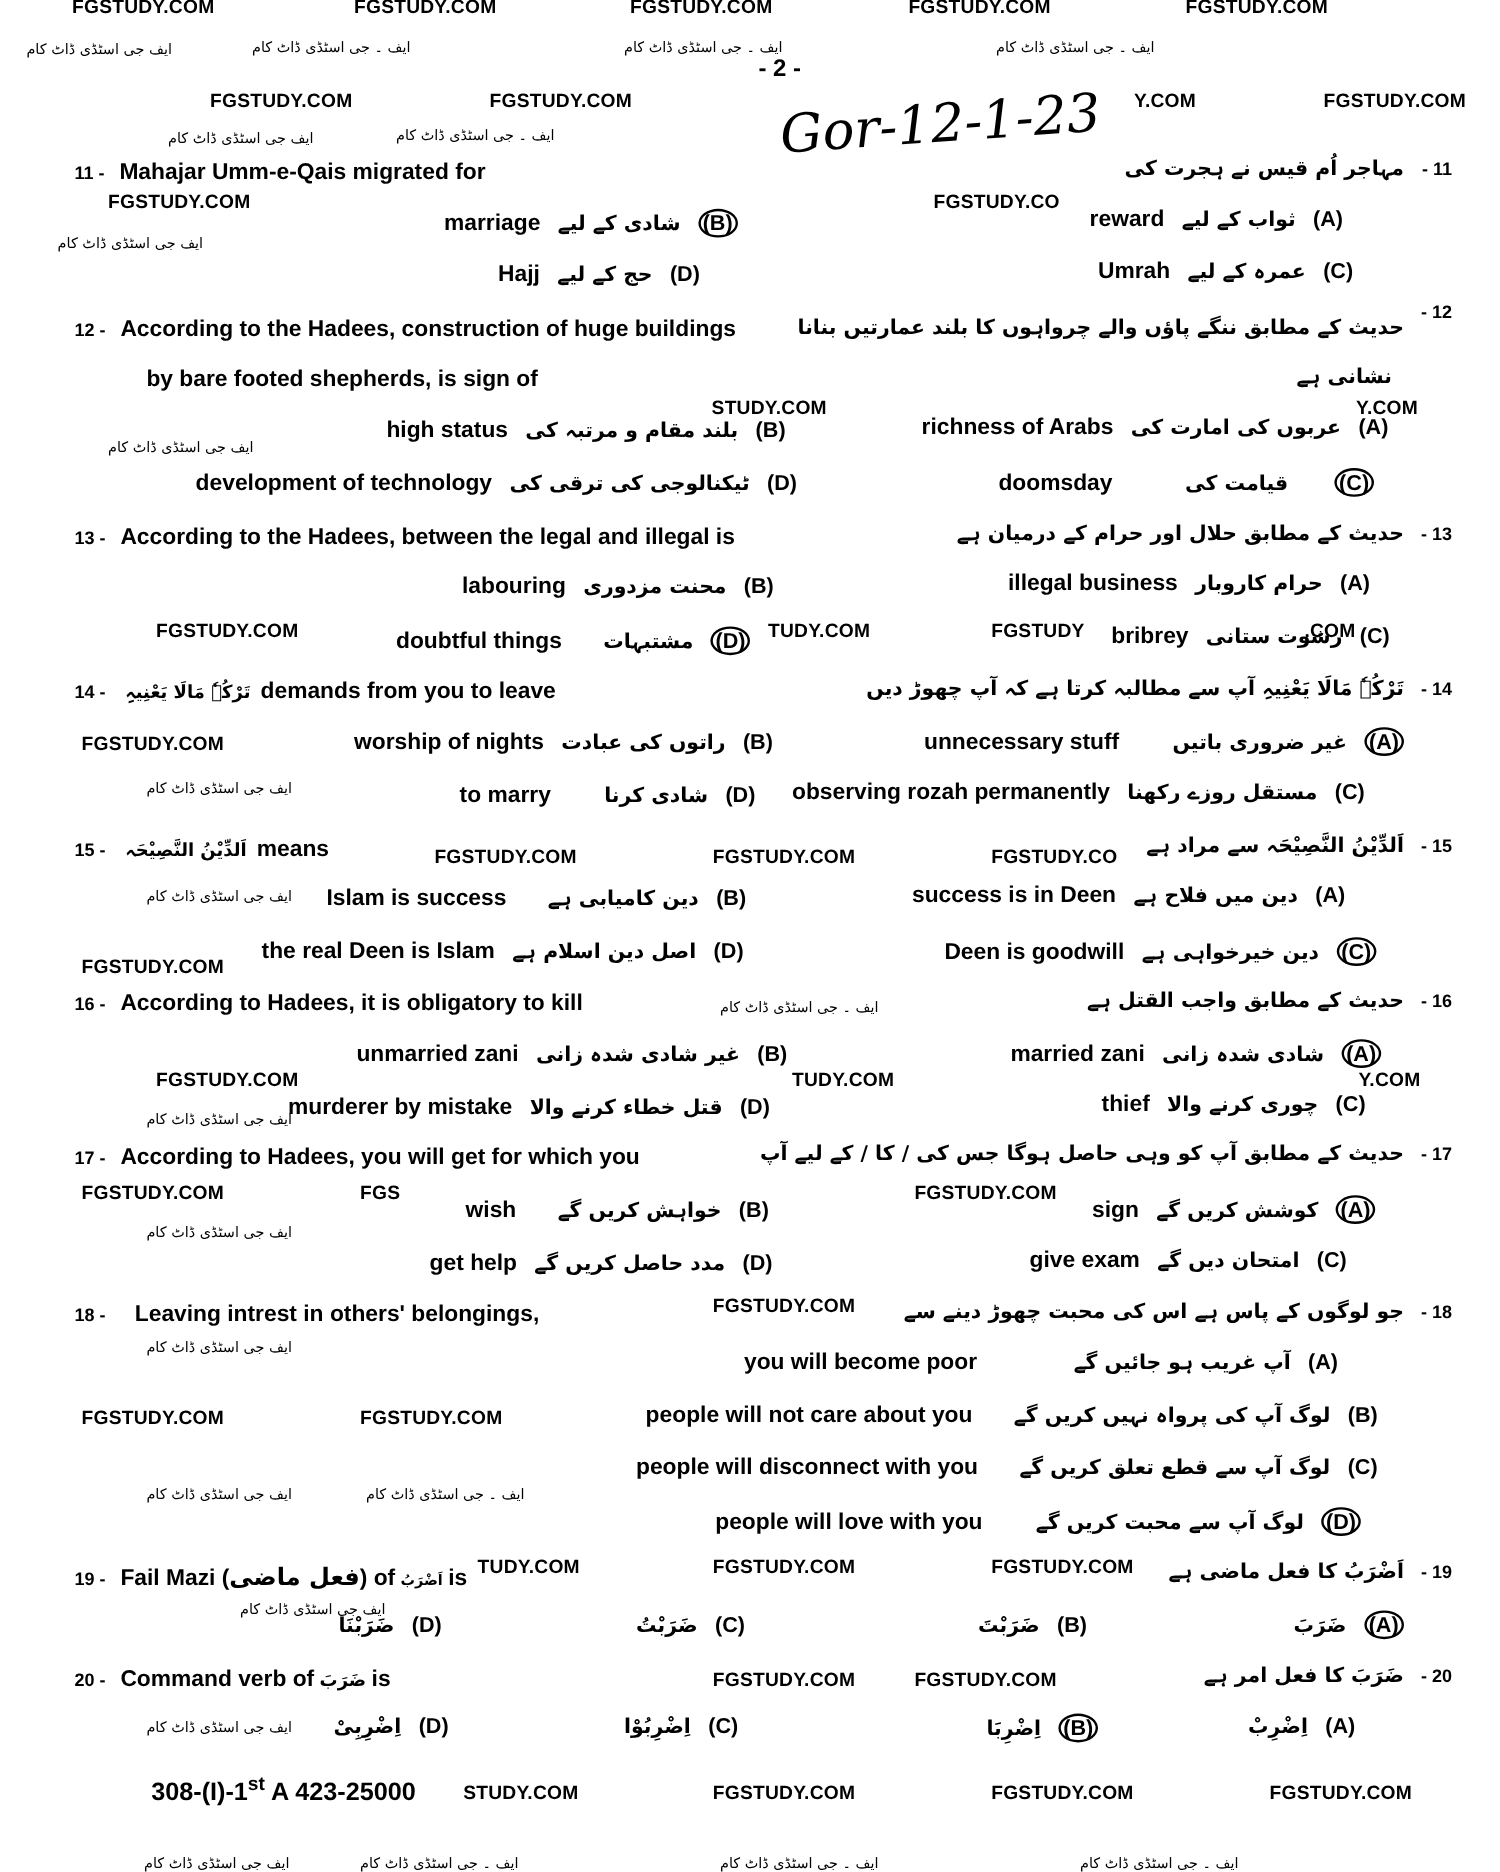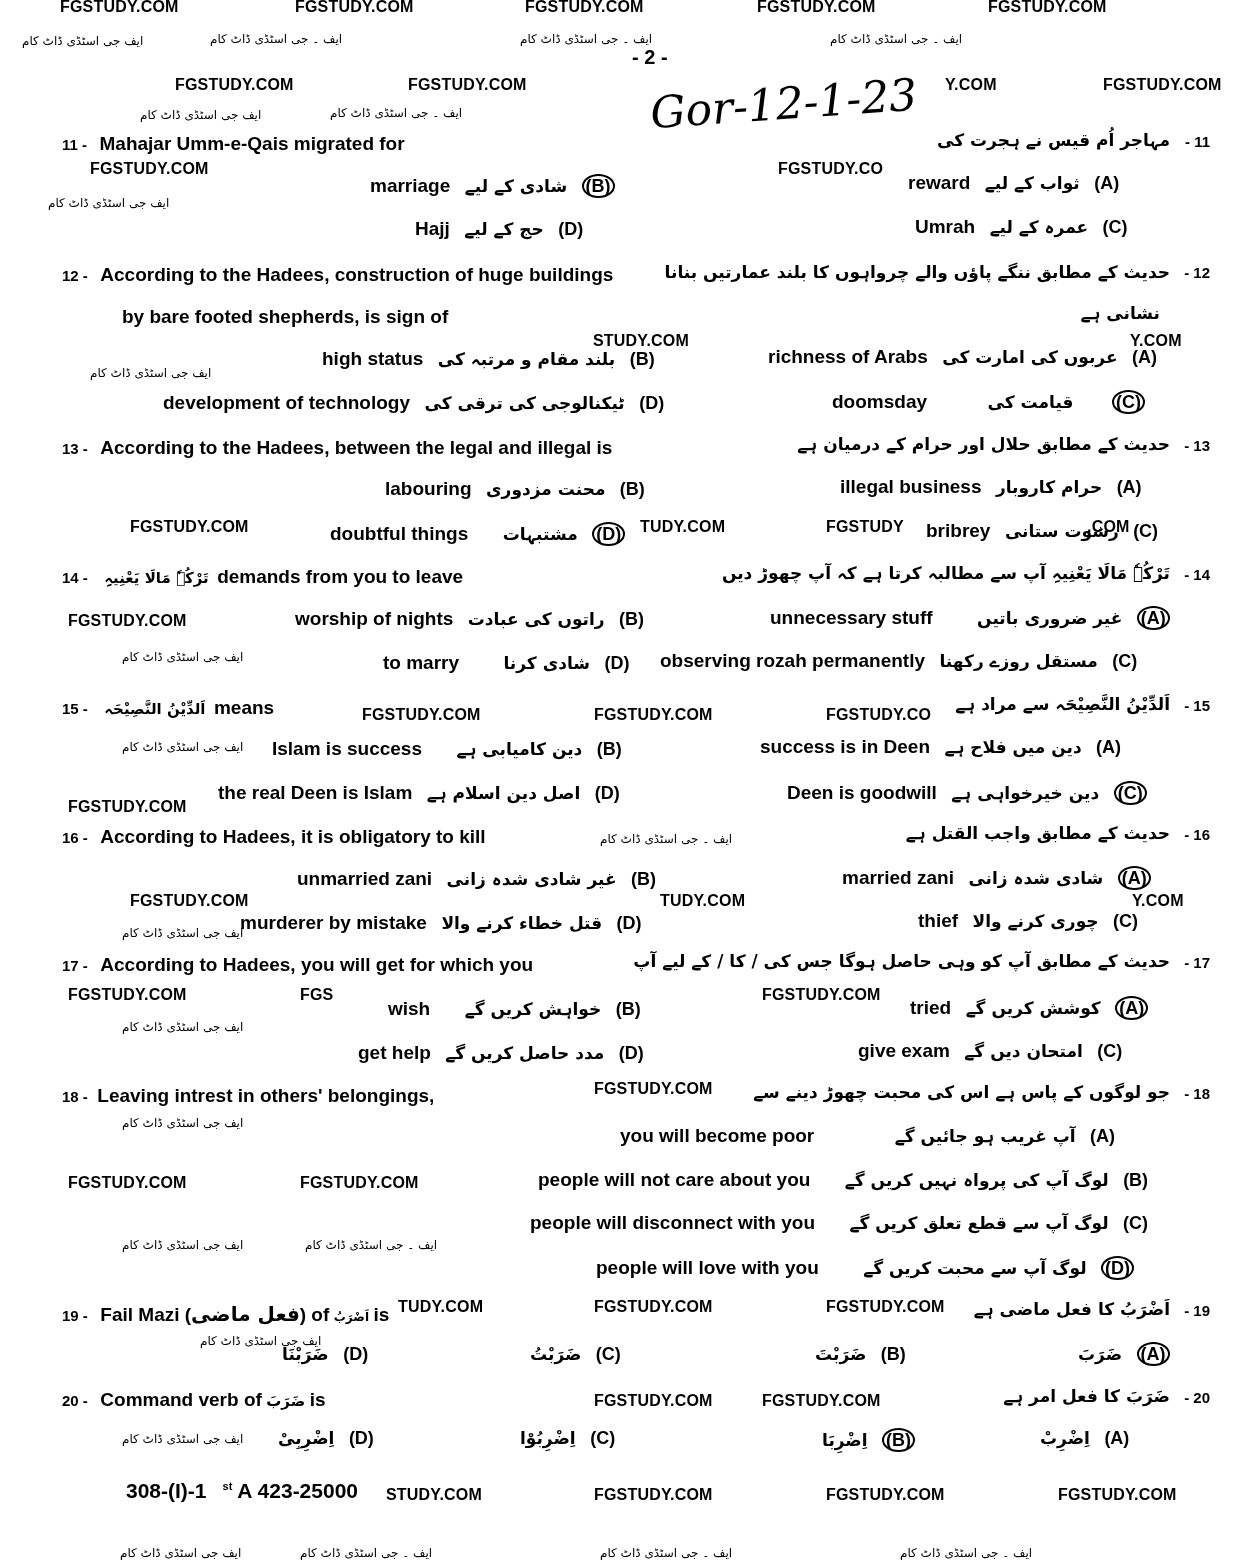--- a/index.html
+++ b/index.html
@@ -11,21 +11,21 @@
   .q-en { font-family: "Liberation Sans", sans-serif; font-weight: bold; font-size: 19px; }
   .q-num { font-weight: bold; font-size: 15px; }
   .q-ur { font-family: "DejaVu Sans", sans-serif; font-weight: bold; font-size: 17px; direction: rtl; }
   .opt-en { font-weight: bold; font-size: 19px; }
   .opt-ur { font-family: "DejaVu Sans", sans-serif; font-weight: bold; font-size: 17px; direction: rtl; }
   .opt-letter { font-weight: bold; font-size: 18px; display: inline-block; }
   .opt-letter.marked { border: 2px solid #000; border-radius: 50%; padding: 0 2px; line-height: 20px; }
   .page-num { font-weight: bold; font-size: 20px; }
   .handwritten { font-family: "DejaVu Serif", serif; font-style: italic; font-size: 44px; transform: rotate(-4deg); }
   .footer-code { font-weight: bold; font-size: 21px; }
-  .footer-code sup { font-size: 11px; margin-left: 16px; }
+  .footer-code sup { font-size: 16px; }
 </style>
 </head>
 <body>
 
 <div class="abs wm" style="left:60px;top:-2px">FGSTUDY.COM</div>
 <div class="abs wm" style="left:295px;top:-2px">FGSTUDY.COM</div>
 <div class="abs wm" style="left:525px;top:-2px">FGSTUDY.COM</div>
 <div class="abs wm" style="left:757px;top:-2px">FGSTUDY.COM</div>
 <div class="abs wm" style="left:988px;top:-2px">FGSTUDY.COM</div>
 
@@ -75,21 +75,21 @@
   <span class="opt-letter">(D)</span>
 </div>
 
 <div class="abs" style="left:62px;top:264px">
   <span class="q-num">12 -</span>
   <span class="q-en" style="margin-left:8px">According to the Hadees, construction of huge buildings</span>
 </div>
 <div class="abs q-en" style="left:122px;top:306px">by bare footed shepherds, is sign of</div>
 <div class="abs q-ur" style="right:80px;top:262px">حدیث کے مطابق ننگے پاؤں والے چرواہوں کا بلند عمارتیں بنانا</div>
 <div class="abs q-ur" style="right:90px;top:303px">نشانی ہے</div>
-<div class="abs q-num" style="right:40px;top:264px">- 12</div>
+<div class="abs q-num" style="right:40px;top:252px">- 12</div>
 <div class="abs wm" style="left:1130px;top:332px">Y.COM</div>
 <div class="abs wm" style="left:593px;top:332px">STUDY.COM</div>
 <div class="abs wm-ur" style="left:90px;top:366px">ایف جی اسٹڈی ڈاٹ کام</div>
 
 <div class="abs" style="left:768px;top:346px">
   <span class="opt-en">richness of Arabs</span>
   <span class="opt-ur" style="margin:0 10px">عربوں کی امارت کی</span>
   <span class="opt-letter">(A)</span>
 </div>
 <div class="abs" style="left:322px;top:348px">
@@ -242,21 +242,21 @@
   <span class="q-num">17 -</span>
   <span class="q-en" style="margin-left:8px">According to Hadees, you will get for which you</span>
 </div>
 <div class="abs q-ur" style="right:80px;top:951px">حدیث کے مطابق آپ کو وہی حاصل ہوگا جس کی / کا / کے لیے آپ</div>
 <div class="abs q-num" style="right:40px;top:954px">- 17</div>
 
 <div class="abs wm" style="left:68px;top:986px">FGSTUDY.COM</div>
 <div class="abs wm" style="left:300px;top:986px">FGS</div>
 <div class="abs wm" style="left:762px;top:986px">FGSTUDY.COM</div>
 <div class="abs" style="left:910px;top:996px">
-  <span class="opt-en">tried</span>
+  <span class="opt-en">sign</span>
   <span class="opt-ur" style="margin:0 10px">کوشش کریں گے</span>
   <span class="opt-letter marked">(A)</span>
 </div>
 <div class="abs" style="left:388px;top:998px">
   <span class="opt-en">wish</span>
   <span class="opt-ur" style="margin:0 10px 0 30px">خواہش کریں گے</span>
   <span class="opt-letter">(B)</span>
 </div>
 <div class="abs wm-ur" style="left:122px;top:1020px">ایف جی اسٹڈی ڈاٹ کام</div>
 <div class="abs" style="left:858px;top:1040px">
@@ -265,21 +265,21 @@
   <span class="opt-letter">(C)</span>
 </div>
 <div class="abs" style="left:358px;top:1042px">
   <span class="opt-en">get help</span>
   <span class="opt-ur" style="margin:0 10px">مدد حاصل کریں گے</span>
   <span class="opt-letter">(D)</span>
 </div>
 
 <div class="abs" style="left:62px;top:1085px">
   <span class="q-num">18 -</span>
-  <span class="q-en" style="margin-left:5px">Leaving intrest in others' belongings,</span>
+  <span class="q-en" style="margin-left:20px">Leaving intrest in others' belongings,</span>
 </div>
 <div class="abs wm" style="left:594px;top:1080px">FGSTUDY.COM</div>
 <div class="abs q-ur" style="right:80px;top:1082px">جو لوگوں کے پاس ہے اس کی محبت چھوڑ دینے سے</div>
 <div class="abs q-num" style="right:40px;top:1085px">- 18</div>
 <div class="abs wm-ur" style="left:122px;top:1116px">ایف جی اسٹڈی ڈاٹ کام</div>
 
 <div class="abs" style="left:620px;top:1125px">
   <span class="opt-en">you will become poor</span>
   <span class="opt-ur" style="margin:0 10px 12px 76px">آپ غریب ہو جائیں گے</span>
   <span class="opt-letter">(A)</span>

